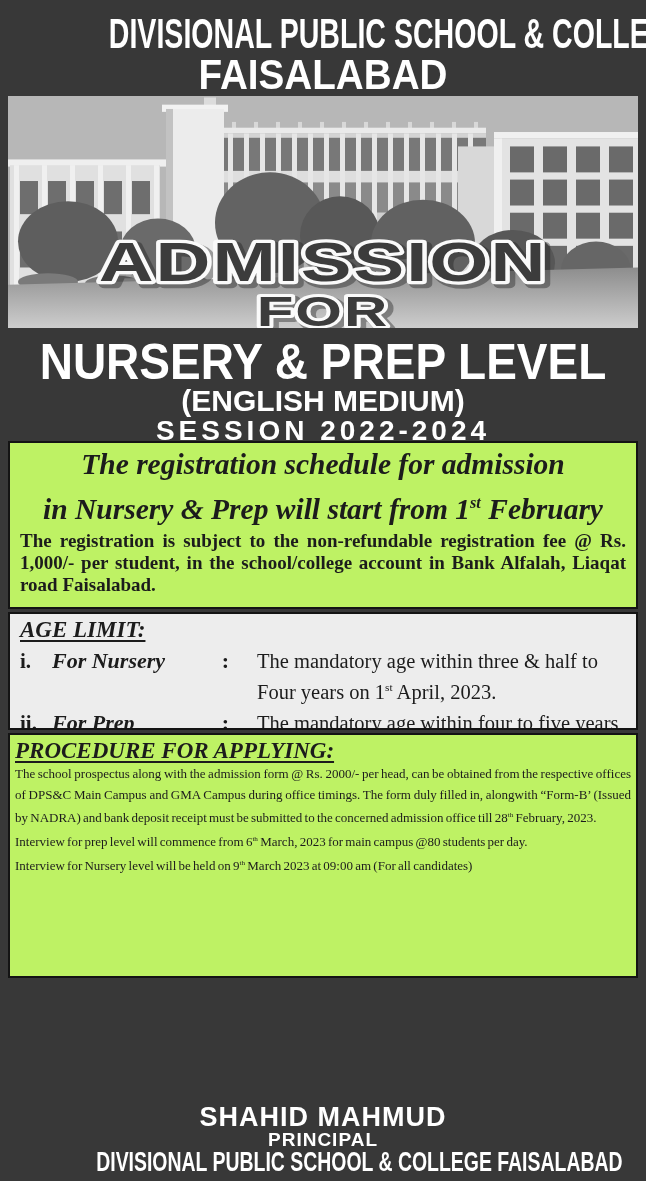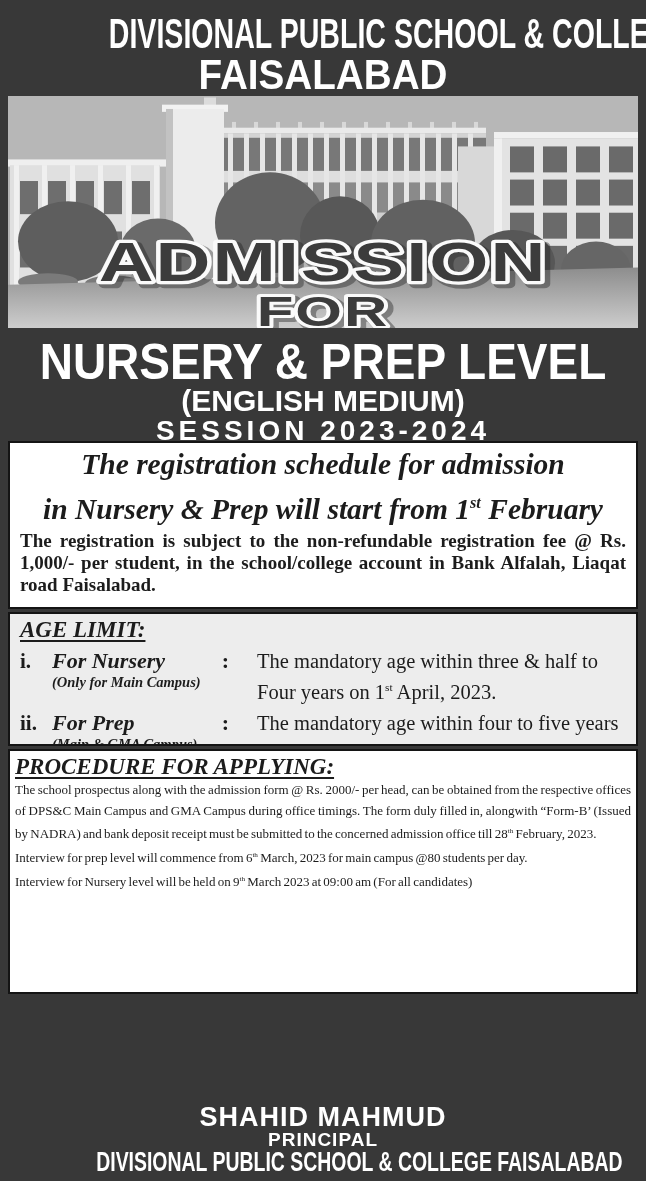--- a/index.html
+++ b/index.html
@@ -22,28 +22,28 @@
   
   .photo{position:relative;height:232px;background:#b7b7b7;}
   .photo svg{display:block;width:100%;height:100%;}
   
   .title-bar{height:110px;color:#fff;text-align:center;
     font-family:"Liberation Sans", sans-serif;font-weight:bold;padding-top:10px;box-sizing:border-box;}
   .title-line1{font-size:50px;line-height:48px;transform:scaleX(0.92);}
   .title-line2{font-size:30px;line-height:30px;}
   .title-line3{font-size:28px;line-height:29px;letter-spacing:4px;}
   
-  .box{background:#ffffff;border:2px solid #141414;margin-top:3px;box-sizing:border-box;color:#1c1c1c;}
+  .box{background:#bef264;border:2px solid #141414;margin-top:3px;box-sizing:border-box;color:#1c1c1c;}
   
   .box-schedule{height:168px;padding:2px 8px;text-align:center;overflow:hidden;}
   .sched-line{font-style:italic;font-weight:bold;font-size:29.5px;line-height:39px;white-space:nowrap;}
   .sched-line sup{font-size:55%;}
   .fee-note{font-weight:bold;font-size:19px;line-height:22px;text-align:justify;padding:1px 2px;}
   
-  .box-age{height:134px;padding:2px 10px;background:#ededed;overflow:hidden;}
+  .box-age{height:118px;padding:2px 10px;background:#ededed;overflow:hidden;}
   .sec-heading{font-weight:bold;font-style:italic;font-size:23px;line-height:27px;
     text-decoration:underline;text-decoration-thickness:2px;text-underline-offset:3px;}
   .age-row{display:flex;margin-top:5px;}
   .age-num{width:32px;font-weight:bold;font-size:21px;line-height:26px;}
   .age-label-col{width:205px;}
   .age-label-line{display:flex;align-items:flex-end;}
   .age-label{flex:1;font-weight:bold;font-style:italic;font-size:22px;line-height:26px;}
   .age-colon{font-weight:bold;font-size:22px;line-height:26px;padding-right:28px;}
   .age-sub{font-weight:bold;font-style:italic;font-size:14.5px;line-height:17px;}
   .age-text{flex:1;font-size:20.5px;line-height:26px;}
@@ -211,40 +211,39 @@
         <text x="315" y="257" font-size="76" letter-spacing="2" fill="#3c3c3c" stroke="#fafafa" stroke-width="9" stroke-linejoin="round" paint-order="stroke">ADMISSION</text>
         <text x="319" y="323" font-size="60" letter-spacing="2" fill="#1f1f1f" opacity="0.4" stroke="#1f1f1f" stroke-width="11" stroke-linejoin="round" paint-order="stroke">FOR</text>
         <text x="315" y="319" font-size="60" letter-spacing="2" fill="#3c3c3c" stroke="#fafafa" stroke-width="8" stroke-linejoin="round" paint-order="stroke">FOR</text>
       </g>
     </svg>
   </div>
 
   <div class="title-bar">
     <span class="condense title-line1">NURSERY &amp; PREP LEVEL</span>
     <span class="condense title-line2">(ENGLISH MEDIUM)</span>
-    <span class="condense title-line3">SESSION 2023-2024</span>
+    <span class="condense title-line3">SESSION 2022-2024</span>
   </div>
 
   <div class="box box-schedule">
     <div class="sched-line"><span>The registration schedule for admission</span></div>
     <div class="sched-line"><span>in Nursery &amp; Prep will start from 1</span><sup>st</sup><span> February</span></div>
     <div class="fee-note">The registration is subject to the non-refundable registration fee @ Rs. 1,000/- per student, in the school/college account in Bank Alfalah, Liaqat road Faisalabad.</div>
   </div>
 
   <div class="box box-age">
     <div class="sec-heading">AGE LIMIT:</div>
 
     <div class="age-row">
       <div class="age-num">i.</div>
       <div class="age-label-col">
         <div class="age-label-line">
           <span class="age-label">For Nursery</span>
           <span class="age-colon">:</span>
         </div>
-        <div class="age-sub">(Only for Main Campus)</div>
       </div>
       <div class="age-text"><span>The mandatory age within three &amp; half to Four years on 1</span><sup>st</sup><span> April, 2023.</span></div>
     </div>
 
     <div class="age-row">
       <div class="age-num">ii.</div>
       <div class="age-label-col">
         <div class="age-label-line">
           <span class="age-label">For Prep</span>
           <span class="age-colon">:</span>

